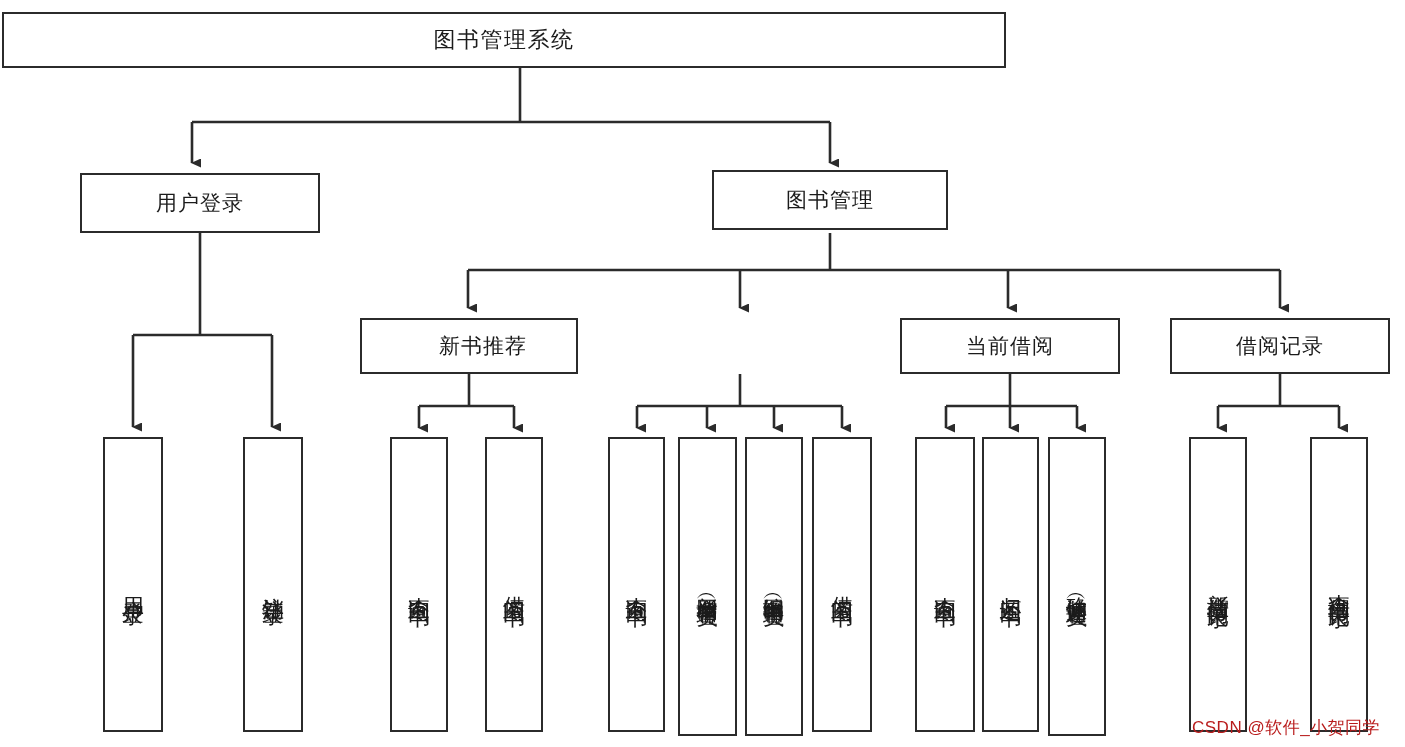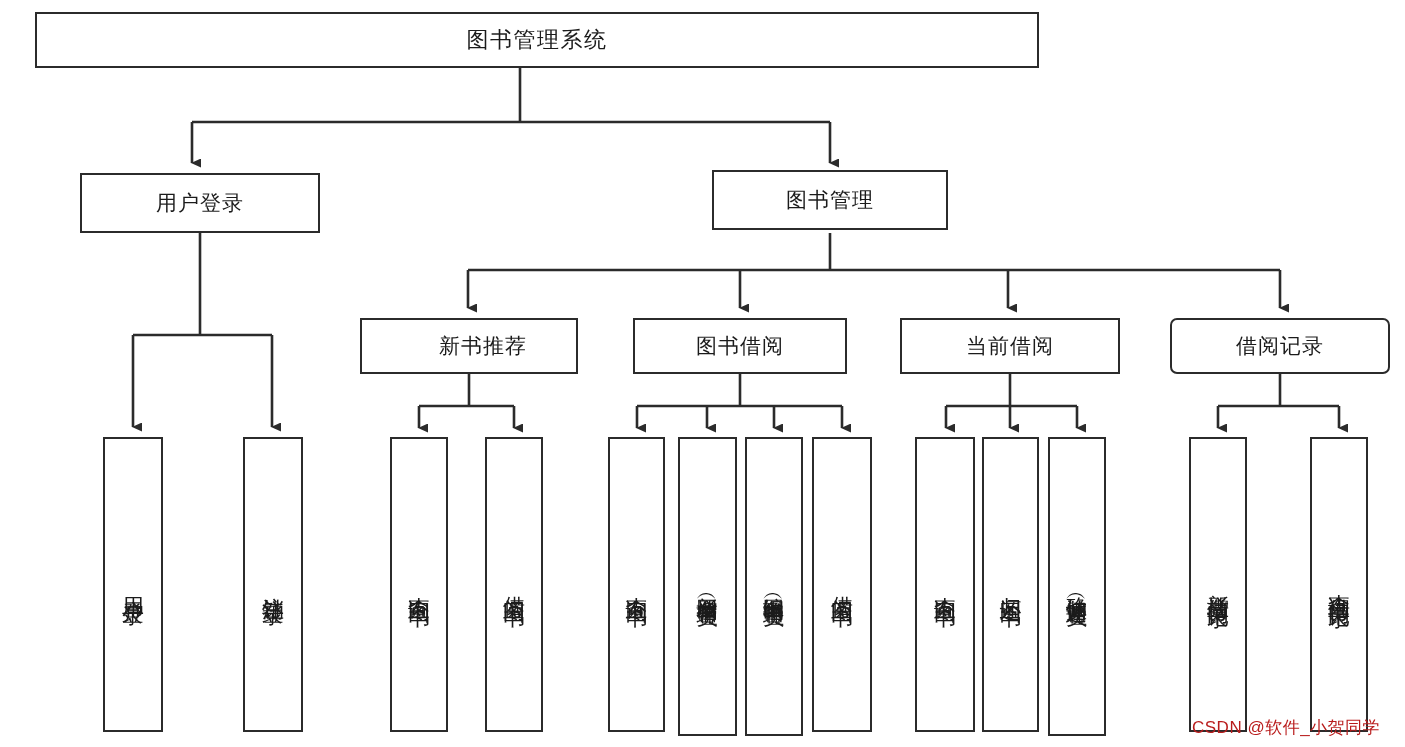--- a/index.html
+++ b/index.html
@@ -124,41 +124,38 @@
       <path d="M1010,406 L1010,428" marker-end="url(#arrowhead)"></path>
       <path d="M1077,406 L1077,428" marker-end="url(#arrowhead)"></path>
 
       <path d="M1280,374 L1280,406"></path>
       <path d="M1218,406 L1339,406"></path>
       <path d="M1218,406 L1218,428" marker-end="url(#arrowhead)"></path>
       <path d="M1339,406 L1339,428" marker-end="url(#arrowhead)"></path>
     </g>
   </svg>
 
-  <div class="node horiz title" id="node-root" style="left: 35px; top: 12px; width: 1004px; height: 56px;">
+  <div class="node horiz title" id="node-root" style="left: 2px; top: 12px; width: 1004px; height: 56px;">
     <span class="label">图书管理系统</span>
   </div>
 
   <div class="node horiz" id="node-l2-0" style="left: 80px; top: 173px; width: 240px; height: 60px;">
     <span class="label">用户登录</span>
   </div>
   <div class="node horiz" id="node-l2-1" style="left: 712px; top: 170px; width: 236px; height: 60px;">
     <span class="label">图书管理</span>
   </div>
 
   <div class="node horiz" id="node-l3-0" style="left: 360px; top: 318px; width: 218px; height: 56px; padding-left: 28px;">
     <span class="label">新书推荐</span>
   </div>
-  <div class="node horiz" id="node-l3-1" style="left: 633px; top: 318px; width: 214px; height: 56px;">
-    <span class="label">图书借阅</span>
-  </div>
   <div class="node horiz" id="node-l3-2" style="left: 900px; top: 318px; width: 220px; height: 56px;">
     <span class="label">当前借阅</span>
   </div>
-  <div class="node horiz" id="node-l3-3" style="left: 1170px; top: 318px; width: 220px; height: 56px; border-radius: 7px;">
+  <div class="node horiz" id="node-l3-3" style="left: 1170px; top: 318px; width: 220px; height: 56px;">
     <span class="label">借阅记录</span>
   </div>
 
   <div class="node vert" id="node-leaf-0" style="left: 103px; top: 437px; width: 60px; height: 295px;">
     <span class="label">用户登录</span>
   </div>
   <div class="node vert" id="node-leaf-1" style="left: 243px; top: 437px; width: 60px; height: 295px;">
     <span class="label">注销登录</span>
   </div>
   <div class="node vert" id="node-leaf-2" style="left: 390px; top: 437px; width: 58px; height: 295px;">

